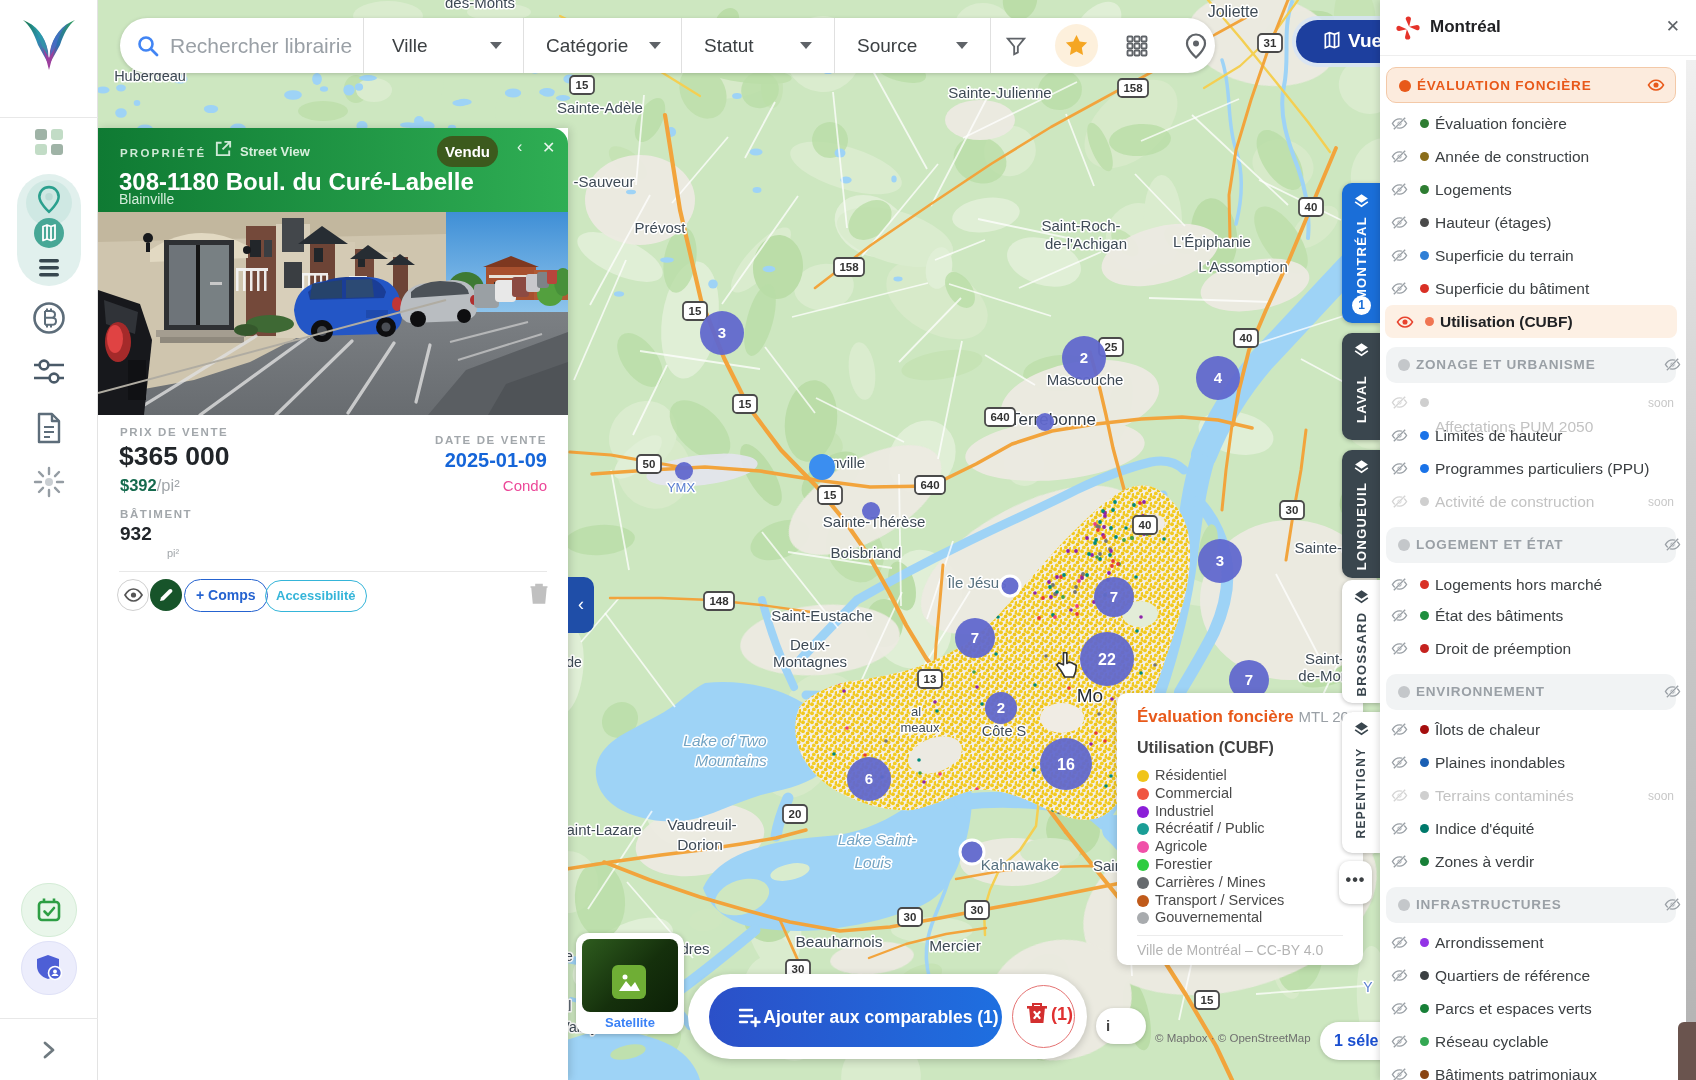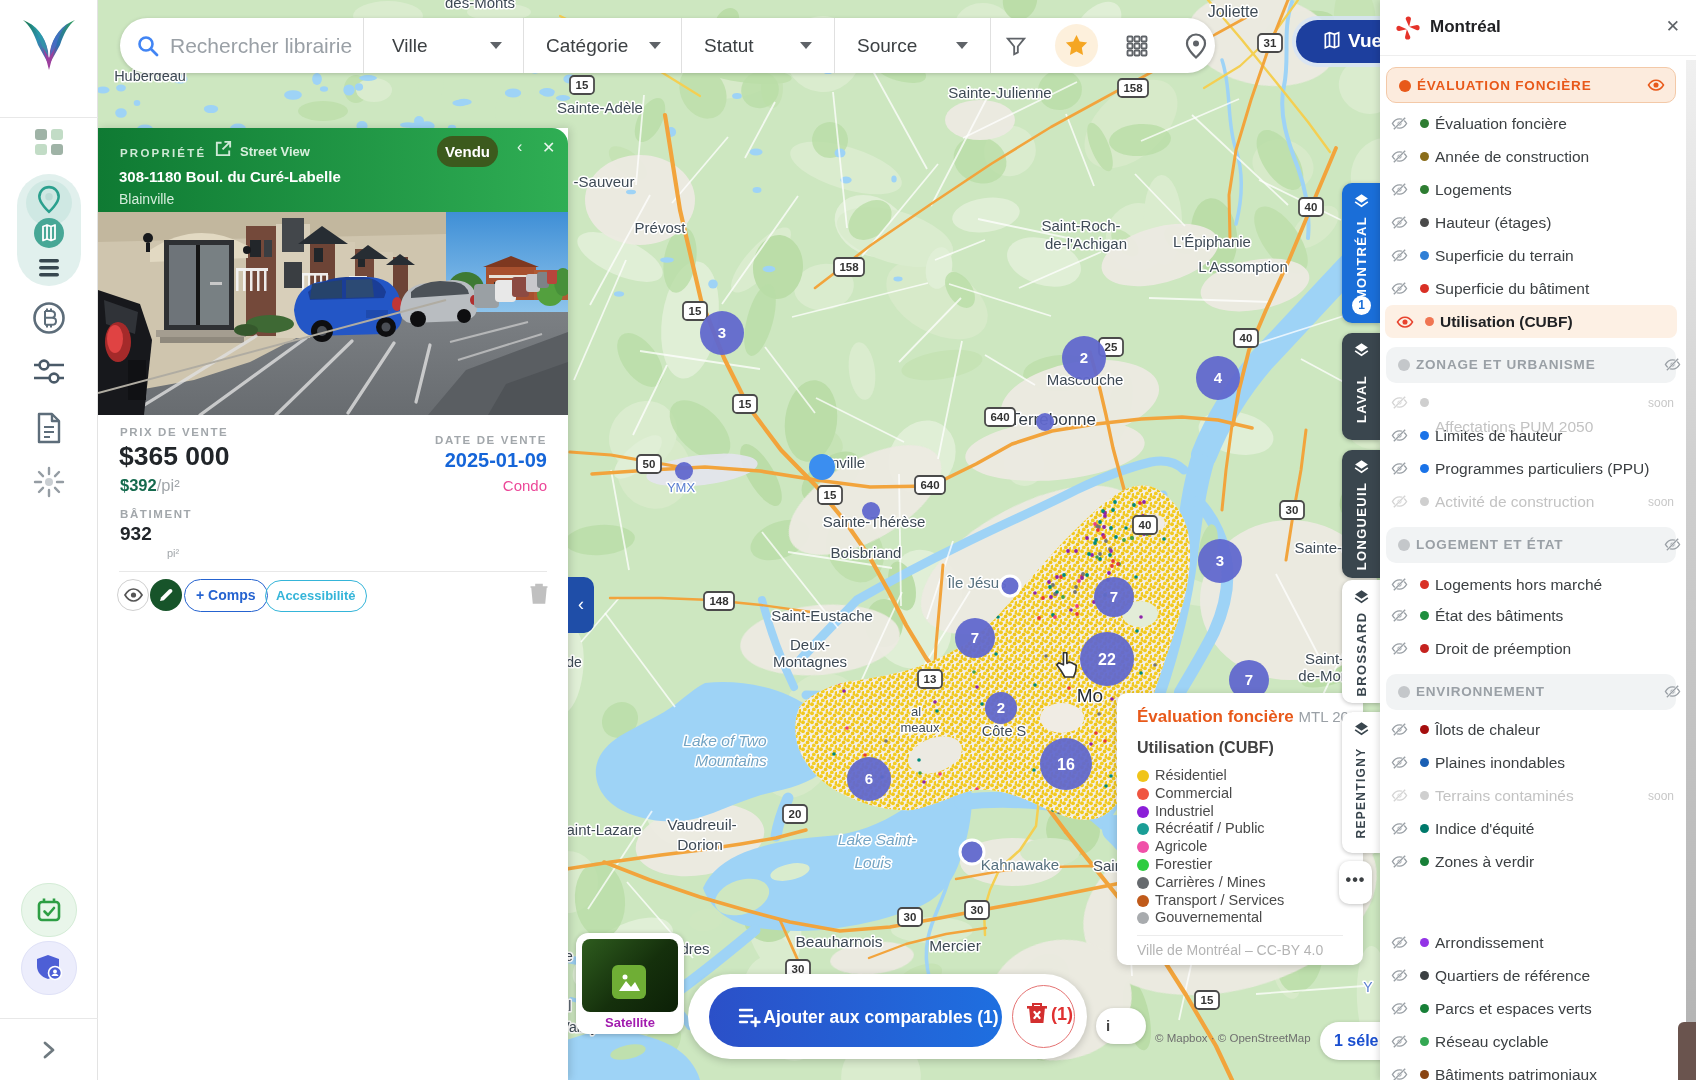--- a/index.html
+++ b/index.html
@@ -805,21 +805,21 @@
   <div style="color:#b4b4b4;font-size:14px;margin-top:6px;">Ville de Montréal – CC-BY 4.0</div>
 </div>
 <div id="satbtn">
   <div class="img"></div>
   <div style="position:absolute;left:36px;top:32px;width:34px;height:34px;border-radius:6px;background:#6fae35;">
     <svg style="position:absolute;left:5px;top:6px" width="24" height="22" viewBox="0 0 24 22">
       <circle cx="8" cy="6" r="2.5" fill="#fff"></circle>
       <path d="M2,20 L9,10 L14,16 L18,11 L23,20 Z" fill="#fff"></path>
     </svg>
   </div>
-  <div style="position:absolute;left:0;top:82px;width:108px;text-align:center;font-size:13px;font-weight:bold;color:#a21caf;">Satellite</div>
+  <div style="position:absolute;left:0;top:82px;width:108px;text-align:center;font-size:13px;font-weight:bold;color:#3b82f6;">Satellite</div>
 </div>
 <div id="ibtn">i</div>
 <div id="cap">
   <div id="addbtn">
     <svg style="position:absolute;left:29px;top:19px" width="24" height="22" viewBox="0 0 24 22">
       <g stroke="#fff" stroke-width="2.4" stroke-linecap="round">
         <path d="M2,4 L14,4 M2,10 L14,10 M2,16 L9,16"></path>
         <path d="M17.5,12 L17.5,20 M13.5,16 L21.5,16"></path>
       </g>
     </svg>
@@ -888,21 +888,21 @@
   <div class="hdr">
     <div style="position:absolute;left:22px;top:19px;font-size:11.5px;font-weight:bold;letter-spacing:2.2px;color:#cfe9d6;">PROPRIÉTÉ</div>
     <svg style="position:absolute;left:116px;top:11px" width="19" height="19" viewBox="0 0 20 20">
       <path d="M8,4 L3,4 L3,17 L16,17 L16,12" fill="none" stroke="#cfe9d6" stroke-width="2"></path>
       <path d="M11,3 L17,3 L17,9 M17,3 L9,11" fill="none" stroke="#cfe9d6" stroke-width="2"></path>
     </svg>
     <div style="position:absolute;left:142px;top:16px;font-size:13px;font-weight:bold;color:#d8efdd;">Street View</div>
     <div id="vendu">Vendu</div>
     <div style="position:absolute;left:419px;top:10px;font-size:16px;color:#e8f5ec;">‹</div>
     <div style="position:absolute;left:444px;top:10px;font-size:16px;color:#e8f5ec;">✕</div>
-    <div style="position:absolute;left:21px;top:40px;font-size:15px;font-weight:bold;color:#fff;">308-1180 Boul. du Curé-Labelle</div>
+    <div style="position:absolute;left:21px;top:40px;font-size:24px;font-weight:bold;color:#fff;">308-1180 Boul. du Curé-Labelle</div>
     <div style="position:absolute;left:21px;top:63px;font-size:14px;color:#d4ecdb;">Blainville</div>
   </div>
 
 <svg width="470" height="203" viewBox="0 0 470 203" style="position:absolute;left:0;top:84px">
   <defs>
     <linearGradient id="sky" x1="0" y1="0" x2="0" y2="1">
       <stop offset="0" stop-color="#3f8fd6"></stop>
           <stop offset="1" stop-color="#8ec4ec"></stop>
     </linearGradient>
     <linearGradient id="asph" x1="0" y1="0" x2="0" y2="1">
@@ -1190,20 +1190,32 @@
       <div class="st" style="color:#9aa0a6;">ENVIRONNEMENT</div>
       <div style="position:absolute;right:12px;top:9px;">
         <svg class="eyeoff" style="left:0px;top:0px" width="17" height="17" viewBox="0 0 24 24">
           <path d="M2,12 C4.7,7.4 8.1,5.5 12,5.5 C15.9,5.5 19.3,7.4 22,12 C19.3,16.6 15.9,18.5 12,18.5 C8.1,18.5 4.7,16.6 2,12 Z" fill="none" stroke="#9aa0a6" stroke-width="2"></path>
           <circle cx="12" cy="12" r="3" fill="#9aa0a6"></circle>
           <path d="M4,20 L20,4" stroke="#fff" stroke-width="3.4"></path>
           <path d="M4,20 L20,4" stroke="#9aa0a6" stroke-width="2"></path>
         </svg>
       </div>
     </div>
+<div class="sect" style="top:887px;background:#f1f3f4;">
+      <div class="dot" style="background:#c4c7ca;"></div>
+      <div class="st" style="color:#9aa0a6;">INFRASTRUCTURES</div>
+      <div style="position:absolute;right:12px;top:9px;">
+        <svg class="eyeoff" style="left:0px;top:0px" width="17" height="17" viewBox="0 0 24 24">
+          <path d="M2,12 C4.7,7.4 8.1,5.5 12,5.5 C15.9,5.5 19.3,7.4 22,12 C19.3,16.6 15.9,18.5 12,18.5 C8.1,18.5 4.7,16.6 2,12 Z" fill="none" stroke="#9aa0a6" stroke-width="2"></path>
+          <circle cx="12" cy="12" r="3" fill="#9aa0a6"></circle>
+          <path d="M4,20 L20,4" stroke="#fff" stroke-width="3.4"></path>
+          <path d="M4,20 L20,4" stroke="#9aa0a6" stroke-width="2"></path>
+        </svg>
+      </div>
+    </div>
 <div class="row" style="top:107px;">
       <svg class="eyeoff" style="left:11px;top:8px" width="17" height="17" viewBox="0 0 24 24">
         <path d="M2,12 C4.7,7.4 8.1,5.5 12,5.5 C15.9,5.5 19.3,7.4 22,12 C19.3,16.6 15.9,18.5 12,18.5 C8.1,18.5 4.7,16.6 2,12 Z" fill="none" stroke="#9aa0a6" stroke-width="2"></path>
         <circle cx="12" cy="12" r="3" fill="#9aa0a6"></circle>
         <path d="M4,20 L20,4" stroke="#fff" stroke-width="3.4"></path>
         <path d="M4,20 L20,4" stroke="#9aa0a6" stroke-width="2"></path>
       </svg>
       <div class="dot" style="background:#2E7D32;"></div>
       <div class="t">Évaluation foncière</div>
     </div>

